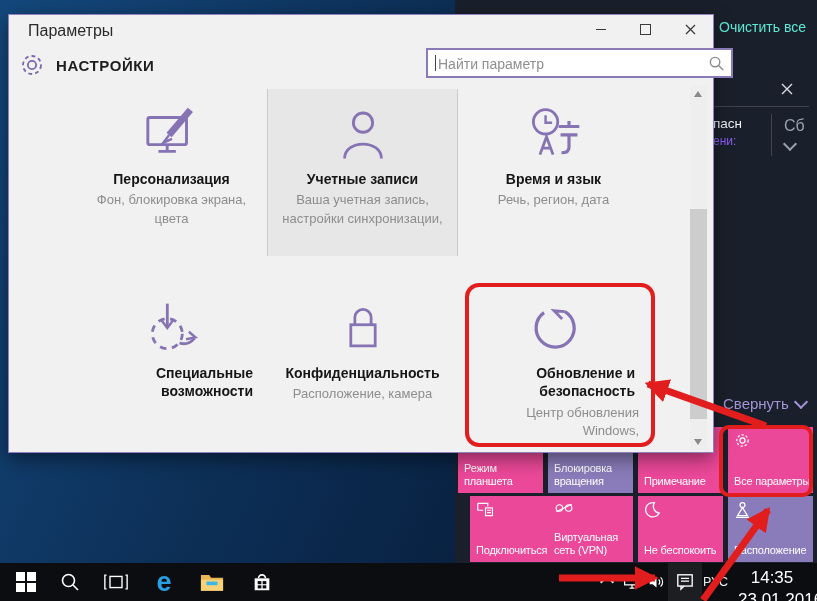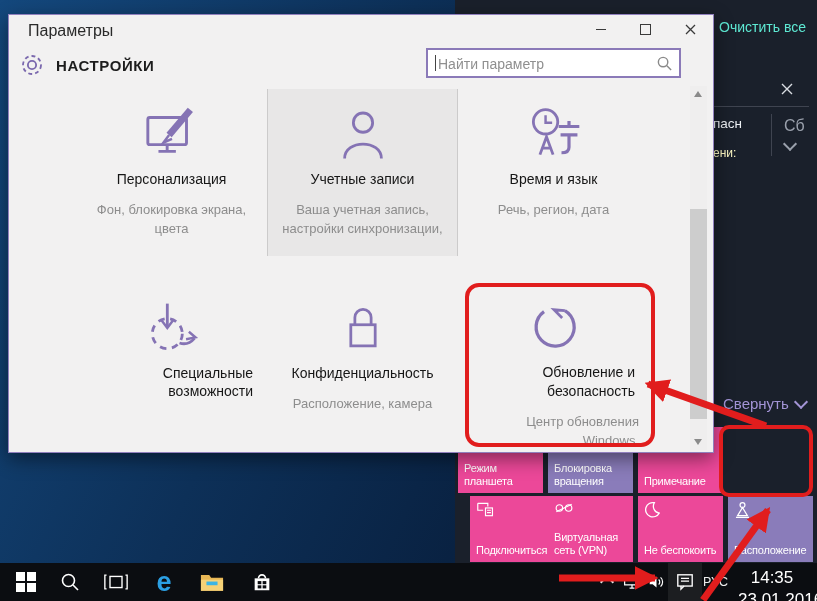--- a/index.html
+++ b/index.html
@@ -10,21 +10,21 @@
     -webkit-font-smoothing:antialiased;
   }
 
   
   .action-center{position:absolute;left:455px;top:0;width:362px;height:563px;background:#1a202b;z-index:2;}
   .ac-clear{position:absolute;top:19px;right:11px;font-size:14px;color:#5eead4;cursor:pointer;}
   .ac-close{position:absolute;left:325px;top:82px;width:16px;height:16px;}
   .ac-hdiv{position:absolute;left:12px;right:8px;top:106px;height:1px;background:#3f4450;}
   .ac-frag{position:absolute;left:258px;top:116px;line-height:1.15;}
   .ac-frag .l1{font-size:13.5px;color:#eceff3;}
-  .ac-frag .l2{font-size:12px;color:#fef9c3;margin-top:15px;}
+  .ac-frag .l2{font-size:12px;color:#8b5cf6;margin-top:3px;}
   .ac-vdiv{position:absolute;left:316px;top:114px;width:1px;height:42px;background:#3f4450;}
   .ac-day{position:absolute;left:329px;top:117px;font-size:16px;color:#9aa0ac;}
   .chev-down{width:8px;height:8px;border-right:2px solid #9aa0ac;border-bottom:2px solid #9aa0ac;transform:rotate(45deg);}
   .ac-chev{position:absolute;left:330px;top:139px;}
   .ac-collapse{position:absolute;left:268px;top:395px;font-size:15px;color:#a394d6;cursor:pointer;display:flex;align-items:center;gap:7px;}
   .ac-collapse .chev-down{border-color:#a394d6;margin-top:-4px;}
 
   .qa{position:absolute;width:85px;height:66px;background:#ec4899;color:#fff;}
   .qa.active{background:#8a7cba;}
   .qa .lbl{position:absolute;left:6px;right:1px;bottom:5px;font-size:11px;line-height:1.18;text-align:left;letter-spacing:-.2px;}
@@ -34,33 +34,33 @@
   .win{position:absolute;left:8px;top:14px;width:706px;height:439px;background:#f2f1f1;
        border:1px solid #9080bd;box-sizing:border-box;z-index:3;box-shadow:0 6px 18px rgba(0,0,0,.45);}
   .titlebar{position:absolute;left:0;top:0;right:0;height:28px;}
   .win-title{position:absolute;left:19px;top:7px;font-size:16px;color:#2a2a2a;}
   .caption-btns{position:absolute;right:0;top:0;display:flex;}
   .cap-btn{width:45px;height:28px;display:flex;align-items:center;justify-content:center;cursor:pointer;}
   .glyph-min{width:10px;height:1px;background:#3a3a3a;}
   .glyph-max{width:9px;height:9px;border:1px solid #3a3a3a;}
   .hdr-gear{position:absolute;left:10px;top:37px;}
   .page-title{position:absolute;left:47px;top:42px;font-size:15px;font-weight:bold;letter-spacing:.6px;color:#1d1d1d;}
-  .searchbox{position:absolute;left:417px;top:33px;width:255px;height:30px;background:#fff;border:2px solid #8b7ab8;box-sizing:border-box;}
+  .searchbox{position:absolute;left:417px;top:33px;width:307px;height:30px;background:#fff;border:2px solid #8b7ab8;box-sizing:border-box;}
   .searchbox input{position:absolute;left:8px;top:0;width:230px;height:26px;border:none;outline:none;font-size:14px;color:#333;background:transparent;font-family:"Liberation Sans",sans-serif;}
   .searchbox input::placeholder{color:#8f8f8f;opacity:1;}
   .search-caret{position:absolute;left:7px;top:5px;width:1px;height:16px;background:#444;}
   .search-mag{position:absolute;right:6px;top:5px;}
 
   .tiles{position:absolute;left:67px;top:74px;width:574px;display:flex;flex-wrap:wrap;}
   .tile{width:191px;height:167px;box-sizing:border-box;display:flex;flex-direction:column;align-items:center;text-align:center;cursor:pointer;}
   .tile.r2{margin-top:27px;text-align:right;}
   .tile.hov{background:#e8e7e7;border-left:1px solid #cccbcb;border-right:1px solid #cccbcb;}
   .tile .ico{height:62px;margin-top:12px;display:flex;align-items:flex-end;justify-content:center;}
-  .tile .t{margin-top:7px;font-size:14px;font-weight:normal;color:#161616;line-height:1.32;padding:0 14px;}
-  .tile .s{margin-top:13px;font-size:13px;color:#8d8d8d;line-height:1.42;padding:0 10px;}
+  .tile .t{margin-top:7px;font-size:14px;font-weight:bold;color:#161616;line-height:1.32;padding:0 14px;}
+  .tile .s{margin-top:3px;font-size:13px;color:#8d8d8d;line-height:1.42;padding:0 10px;}
 
   .scrollbar{position:absolute;right:6px;top:71px;bottom:2px;width:17px;background:#efeeee;}
   .sb-arrow{position:absolute;left:4px;width:0;height:0;border-left:4.5px solid transparent;border-right:4.5px solid transparent;}
   .sb-up{top:5px;border-bottom:6px solid #8a8a8a;}
   .sb-dn{bottom:5px;border-top:6px solid #8a8a8a;}
   .sb-thumb{position:absolute;left:0;right:0;top:123px;height:210px;background:#cdcdcd;}
 
   
   .taskbar{position:absolute;left:0;top:563px;width:817px;height:38px;background:#0b0d11;z-index:4;}
   .tb-btn{position:absolute;top:0;height:38px;display:flex;align-items:center;justify-content:center;cursor:pointer;}
@@ -106,20 +106,29 @@
   </div>
 
   <div class="qa" style="left:3px;top:427px;">
     <div class="lbl">Режим планшета</div>
   </div>
   <div class="qa active" style="left:93px;top:427px;">
     <div class="lbl">Блокировка вращения</div>
   </div>
   <div class="qa" style="left:183px;top:427px;">
     <div class="lbl">Примечание</div>
+  </div>
+  <div class="qa" style="left:273px;top:427px;">
+    <svg class="ic" width="17" height="17" viewBox="0 0 24 24">
+      <g fill="none" stroke="#fff" stroke-width="1.7">
+        <circle cx="12" cy="12" r="3.6"></circle>
+        <circle cx="12" cy="12" r="8" stroke-dasharray="3.3 2.6"></circle>
+      </g>
+    </svg>
+    <div class="lbl">Все параметры</div>
   </div>
 
   <div class="qa" style="left:3px;top:496px;margin-left:12px;">
     <svg class="ic" width="19" height="17" viewBox="0 0 24 22">
       <g fill="none" stroke="#fff" stroke-width="1.5">
         <path d="M2 3 h13 v4 M2 3 v9 h7"></path>
         <rect x="12" y="9" width="9" height="10"></rect>
         <path d="M14 12 h5 M14 15 h5"></path>
       </g>
     </svg>

